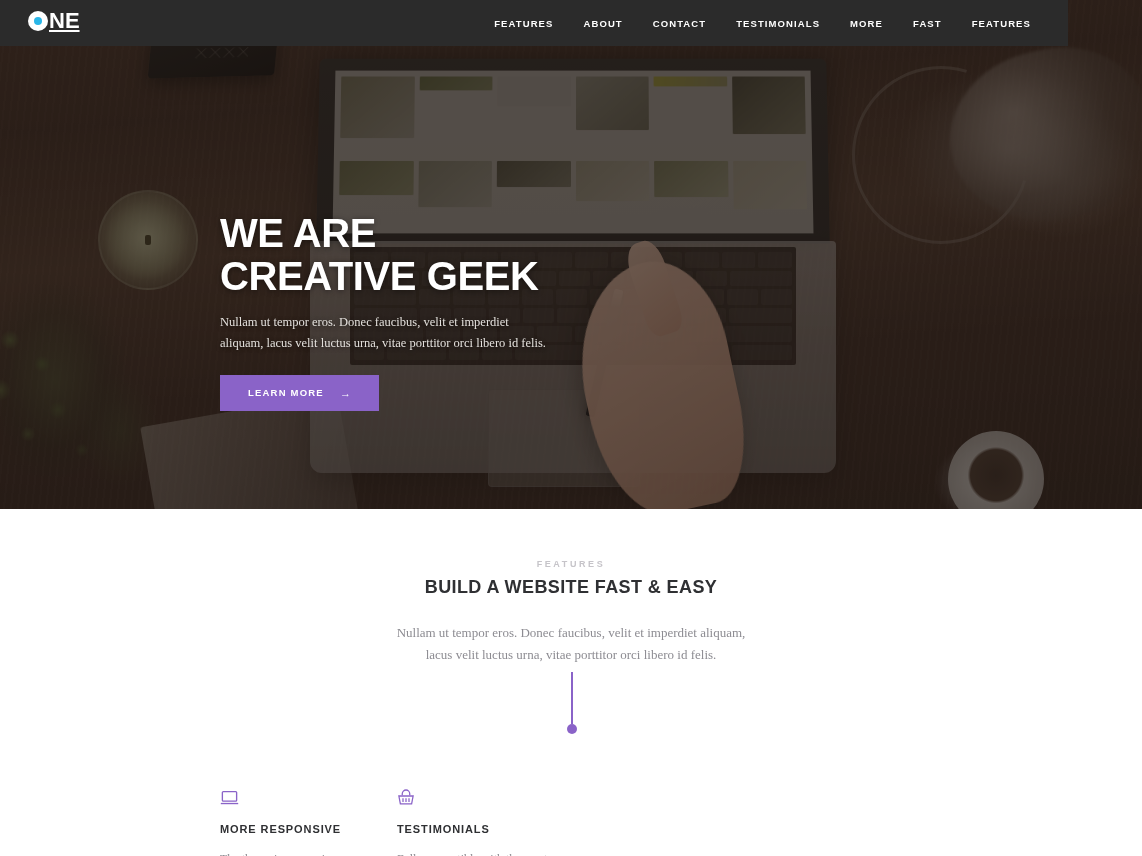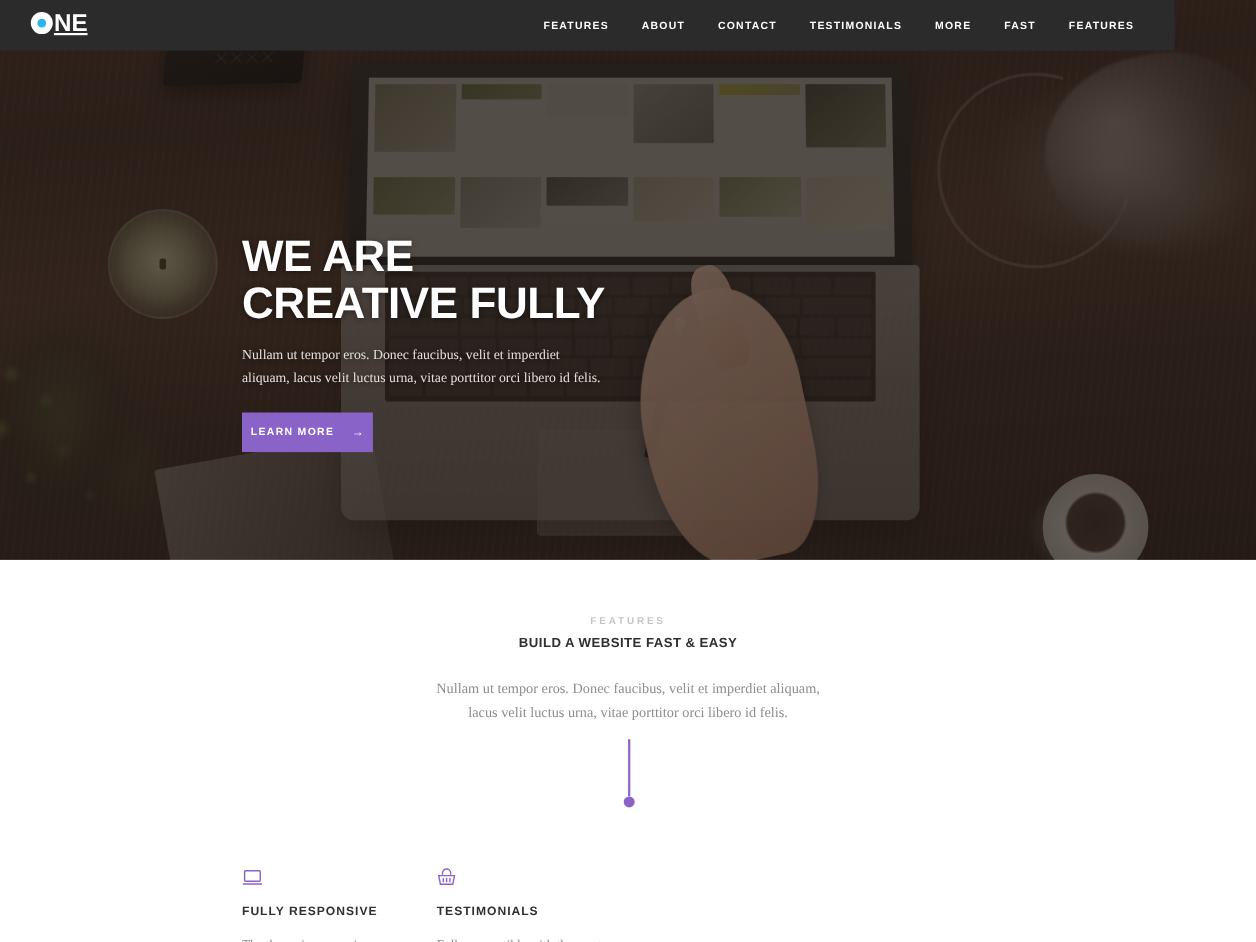--- a/index.html
+++ b/index.html
@@ -346,21 +346,21 @@
     text-shadow: 0 1px 4px rgba(0,0,0,0.5);
   }
   .hero-btn {
     margin-top: 20px;
     display: inline-flex;
     align-items: center;
     gap: 16px;
     background: #8a63c8;
     color: #ffffff;
     border: none;
-    padding: 12px 8px;
+    padding: 12px 28px;
     font-size: 9.5px;
     font-weight: 700;
     letter-spacing: 1.2px;
     cursor: pointer;
     font-family: "Liberation Sans", sans-serif;
   }
   .hero-btn .arrow { font-size: 11px; letter-spacing: 0; }
 
   
   .features {
@@ -376,21 +376,21 @@
   }
   .eyebrow {
     color: #c6c4c9;
     font-size: 9px;
     font-weight: 700;
     letter-spacing: 2.6px;
   }
   .section-title {
     margin-top: 8px;
     color: #2f3033;
-    font-size: 12px;
+    font-size: 18px;
     font-weight: 700;
     letter-spacing: 0.4px;
   }
   .section-desc {
     margin: 24px auto 0;
     width: 370px;
     color: #8d8c92;
     font-size: 13px;
     line-height: 1.72;
     font-family: "Liberation Serif", serif;
@@ -562,21 +562,21 @@
 
     <div class="hero-pen"></div>
     <div class="hero-hand"></div>
     <div class="hero-finger"></div>
   </div>
   <div class="hero-overlay"></div>
 
   <div class="hero-content">
     <h1 class="hero-title">
       <span>WE ARE</span><br>
-      <span>CREATIVE FULLY</span>
+      <span>CREATIVE GEEK</span>
     </h1>
     <p class="hero-sub">Nullam ut tempor eros. Donec faucibus, velit et imperdiet aliquam, lacus velit luctus urna, vitae porttitor orci libero id felis.</p>
     <button class="hero-btn">
       <span>LEARN MORE</span>
       <span class="arrow">→</span>
     </button>
   </div>
 </section>
 
 <header class="site-header">
@@ -605,21 +605,21 @@
   <div class="divider"></div>
 
   <div class="feature-grid">
     <div class="feature-col">
       <div class="feature-icon">
         <svg width="19" height="16" viewBox="0 0 24 20" fill="none" stroke="currentColor" stroke-width="1.7">
           <rect x="3" y="2" width="18" height="12" rx="1.2"></rect>
           <line x1="1" y1="17" x2="23" y2="17"></line>
         </svg>
       </div>
-      <div class="feature-name">FULLY RESPONSIVE</div>
+      <div class="feature-name">MORE RESPONSIVE</div>
       <p class="feature-text">The theme is responsive, your website will look great on all devices.</p>
     </div>
 
     <div class="feature-col">
       <div class="feature-icon">
         <svg width="18" height="17" viewBox="0 0 24 22" fill="none" stroke="currentColor" stroke-width="1.7">
           <path d="M7 8V6a5 5 0 0 1 10 0v2"></path>
           <path d="M2.5 9h19l-2 10.5h-15L2.5 9z"></path>
           <line x1="8" y1="12" x2="8" y2="17"></line>
           <line x1="12" y1="12" x2="12" y2="17"></line>

